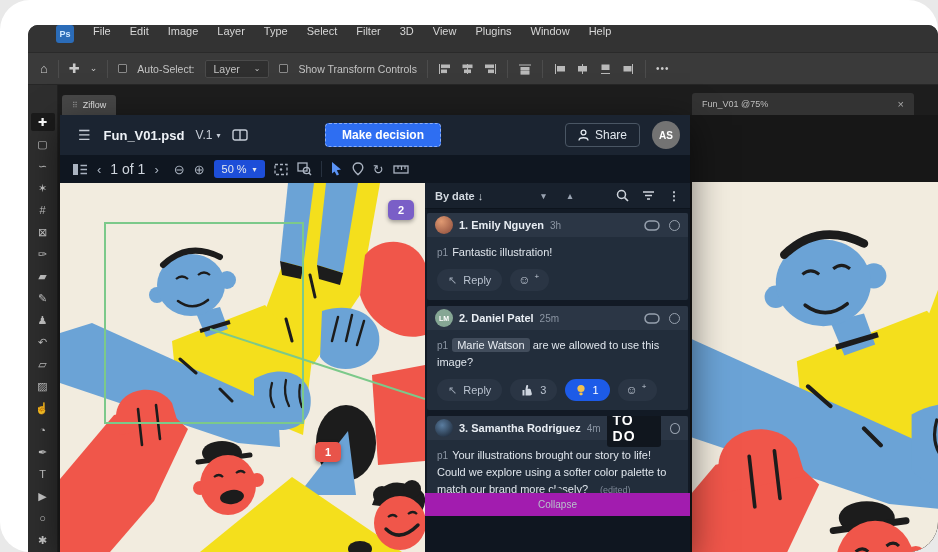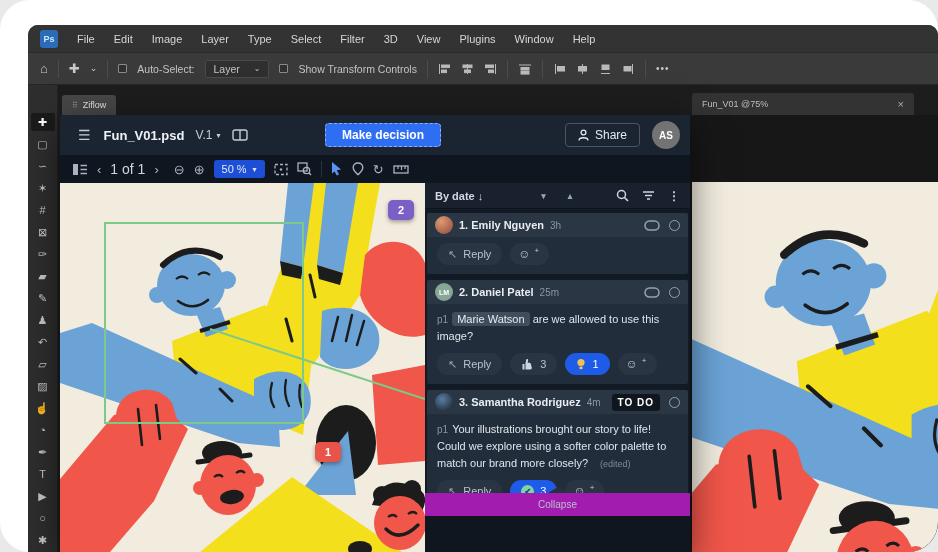--- a/index.html
+++ b/index.html
@@ -1,21 +1,21 @@
 <!DOCTYPE html>
 <html><head>
 <meta charset="utf-8">
 <style>
   * { margin:0; padding:0; box-sizing:border-box; }
   html,body { background:#e9e9e9; font-family:"Liberation Sans", sans-serif; }
   .frame { position:relative; width:938px; height:552px; background:#ffffff; border-radius:30px; overflow:hidden; }
   .window { position:absolute; left:28px; top:25px; right:0; bottom:0; background:#1d1d1d; border-radius:10px 10px 0 0; overflow:hidden; }
 
   
-  .menubar { position:absolute; left:0; top:0; right:0; height:28px; background:#333333; display:flex; align-items:center; gap:19px; padding:0 12px; border-bottom:1px solid #2a2a2a; }
+  .menubar { position:absolute; left:0; top:0; right:0; height:28px; background:#333333; display:flex; align-items:flex-start; gap:19px; padding:0 28px; border-bottom:1px solid #2a2a2a; }
   .ps-logo { width:18px; height:18px; border-radius:3px; background:#2b6cb8; color:#cfe7ff; font-size:9px; font-weight:bold; display:flex; align-items:center; justify-content:center; }
   .menu-item { color:#d6d6d6; font-size:11px; cursor:default; }
 
   .optionsbar { position:absolute; left:0; top:28px; right:0; height:32px; background:#3a3a3a; display:flex; align-items:center; gap:10px; padding:0 12px; color:#c3c3c3; font-size:10.5px; border-bottom:1px solid #262626; }
   .ob-div { width:1px; height:18px; background:#4c4c4c; }
   .ob-icon { color:#c9c9c9; font-size:13px; line-height:1; }
   .ob-check { width:9px; height:9px; border:1px solid #8a8a8a; border-radius:1px; background:#2f2f2f; }
   .ob-select { display:flex; align-items:center; gap:14px; background:#2f2f2f; border:1px solid #4a4a4a; border-radius:2px; padding:2px 8px; }
   .oi { display:inline-flex; }
   .oi rect, .oi line { stroke:#b9b9b9; }
@@ -68,21 +68,21 @@
   .c-card { background:#222d3b; border-radius:2px; margin-bottom:6px; overflow:hidden; }
   .c-head { height:24px; background:#2b3645; display:flex; align-items:center; gap:6px; padding:0 8px; }
   .c-ava { width:18px; height:18px; border-radius:50%; flex:none; display:flex; align-items:center; justify-content:center; font-size:7px; color:#fff; font-weight:bold; }
   .ava-photo1 { background:radial-gradient(circle at 35% 30%, #e09a72, #8a4a3a); }
   .ava-lm { background:#86a795; }
   .ava-photo3 { background:radial-gradient(circle at 40% 35%, #5a7da0, #151d2a); }
   .c-author { color:#e8edf3; font-size:11px; font-weight:bold; white-space:nowrap; }
   .c-time { color:#8b95a3; font-size:10px; }
   .c-headright { margin-left:auto; display:flex; align-items:center; gap:9px; }
   .ring { width:11px; height:11px; border:1.5px solid #97a1ae; border-radius:50%; }
-  .badge-todo { background:#10161e; color:#ffffff; font-size:10px; font-weight:bold; letter-spacing:1px; border-radius:3px; padding:3px 6px; }
+  .badge-todo { background:#10161e; color:#ffffff; font-size:14px; font-weight:bold; letter-spacing:1px; border-radius:3px; padding:3px 6px; }
   .c-body { padding:7px 10px 2px; font-size:11px; color:#dfe5ec; line-height:1.55; }
   .pref { color:#8b95a3; font-size:10px; margin-right:4px; }
   .mention { background:#424d5c; border-radius:3px; padding:1px 5px; color:#e6ebf1; }
   .edited { color:#7f8a99; font-size:9px; margin-left:12px; }
   .c-actions { display:flex; align-items:center; gap:8px; padding:6px 10px 9px; }
   .pill { height:22px; border-radius:12px; background:#2a3544; color:#b9c2cf; display:inline-flex; align-items:center; gap:6px; padding:0 11px; font-size:11px; }
   .pill-blue { background:#1d5be8; color:#ffffff; }
   .pill .rarrow { font-size:11px; color:#9aa4b2; }
   .emoji-pill { padding:0 8px; font-size:12px; position:relative; color:#c3cbd7; }
   .emoji-pill .plus { font-size:8px; position:relative; top:-4px; left:-2px; }
@@ -425,20 +425,23 @@
                 <span>Emily Nguyen</span>
               </span>
               <span class="c-time">3h</span>
               <span class="c-headright">
                 <svg width="16" height="11">
                     <rect x="1" y="1" width="14" height="9" rx="4.5" fill="none" stroke="#97a1ae" stroke-width="1.5"></rect>
                   </svg>
                 <span class="ring"></span>
               </span>
             </div>
+            <div class="c-body">
+              <span class="pref">p1</span><span>Fantastic illustration!</span>
+            </div>
             <div class="c-actions">
               <span class="pill">
                 <span class="rarrow">↖</span>
                 <span>Reply</span>
               </span>
               <span class="pill emoji-pill">
                 <span>☺</span>
                   <span class="plus">+</span>
               </span>
             </div>

